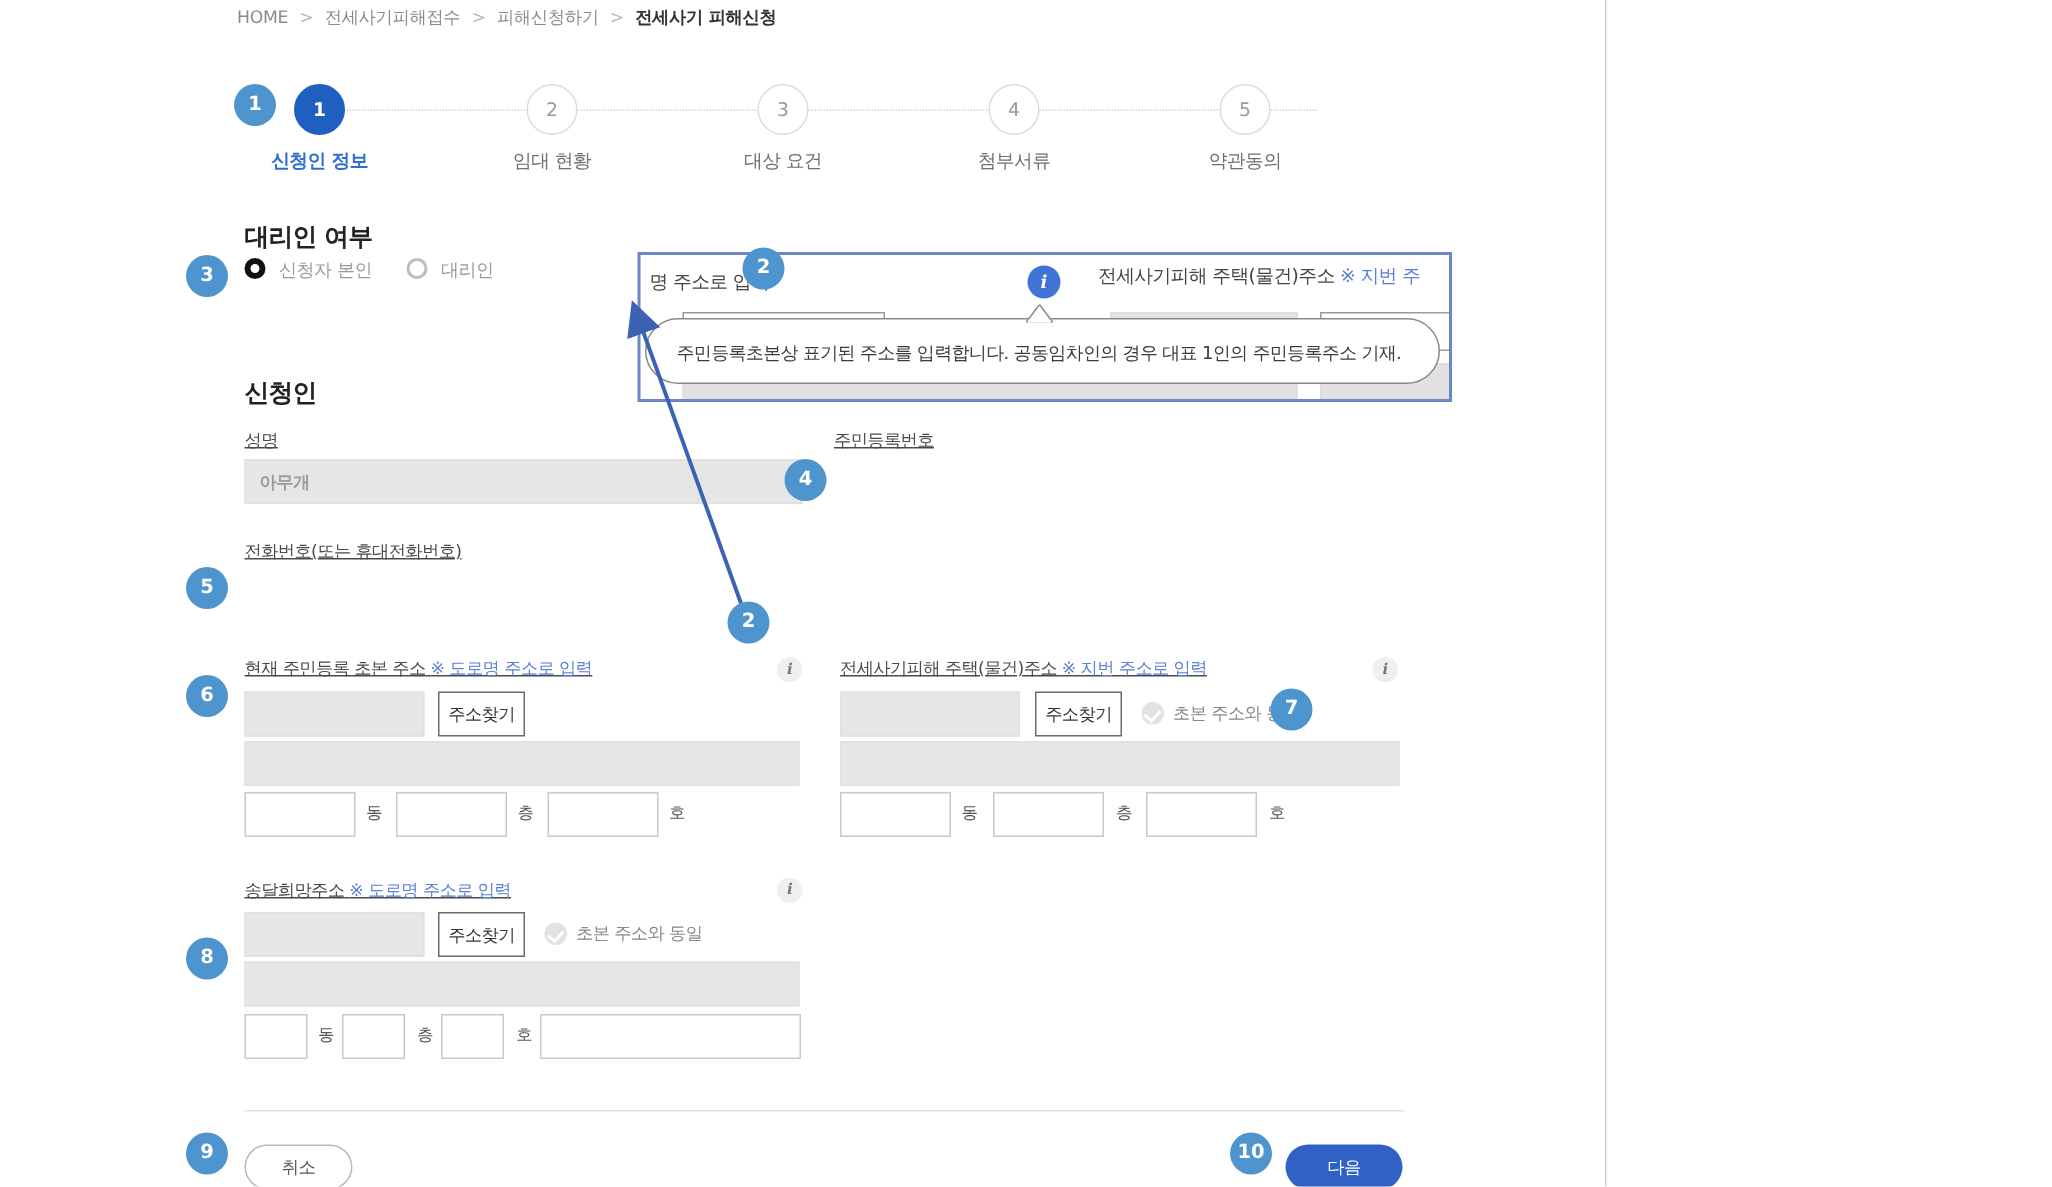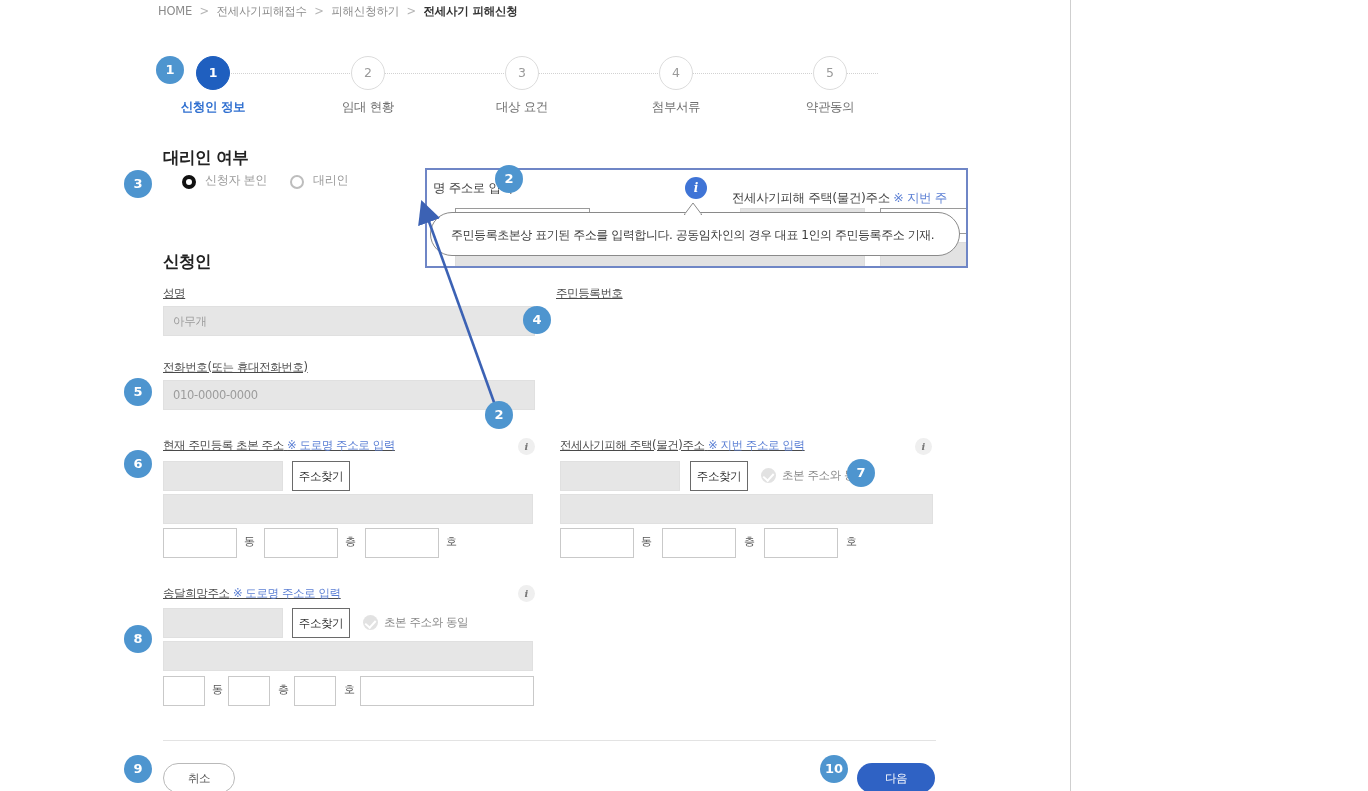--- a/index.html
+++ b/index.html
@@ -31,31 +31,31 @@
                 background:#fff; border:1px solid #dcdcdc; color:#9a9a9a;
                 font-size:12.5px; line-height:32px; text-align:center; }
   .step.active .circ { background:#1f5fbf; border-color:#1f5fbf; color:#fff; font-weight:bold; }
   .step .lbl { margin-top:9px; font-size:12.5px; color:#6f6f6f; letter-spacing:-.4px; white-space:nowrap; }
   .step.active .lbl { color:#2f6fd0; font-weight:bold; }
 
   
   .sec-title { position:absolute; font-size:16.5px; font-weight:bold; color:#222; letter-spacing:-.5px; }
 
   
-  .radio-row { position:absolute; left:163px; top:172px; display:flex; align-items:flex-end; gap:9px;margin-left:19px; }
+  .radio-row { position:absolute; left:163px; top:172px; display:flex; align-items:flex-start; gap:9px; }
   .rad { width:14px; height:14px; border-radius:50%; border:2px solid #bdbdbd; background:#fff; }
   .rad.on { border:4px solid #111; }
   .radio-row .rtxt { font-size:12px; color:#9a9a9a; letter-spacing:-.3px; margin-right:14px; }
 
   
   .fld-label { position:absolute; font-size:11.5px; color:#4a4a4a; letter-spacing:-.4px; white-space:nowrap;text-decoration:underline; }
   .fld-label .hint { color:#5b7fd4;text-align:center; }
   .inp { position:absolute; border:1px solid #c9c9c9; background:#fff; height:30px;
          font-size:11.5px; color:#555; padding:0 9px; line-height:28px; letter-spacing:-.3px; }
-  .inp.ro { background:#e6e6e6; border:1px solid #e0e0e0; color:#9c9c9c; }
+  .inp.ro { background:#e6e6e6; border:1px solid #e0e0e0; color:#9c9c9c;font-weight:bold; }
   .btn-find { position:absolute; height:30px; border:1px solid #6a6a6a; background:#fff;
               font-size:11.5px; color:#333; letter-spacing:-.4px; line-height:28px;
               text-align:center; cursor:pointer; }
   .unit { position:absolute; font-size:11px; color:#555; }
   .iico { position:absolute; width:17px; height:17px; border-radius:50%;
           background:#efefef; color:#777; font-size:10px; font-style:italic;
           font-weight:bold; text-align:center; line-height:17px;
           font-family:"DejaVu Serif","Liberation Serif",serif; }
   .chk { position:absolute; display:flex; align-items:center; gap:6px; }
   .chk .box { width:15px; height:15px; border-radius:50%; background:#e2e2e2;
@@ -149,21 +149,20 @@
     </div>
 
     <div class="sec-title" style="left:163px; top:251px;">신청인</div>
 
     <div class="fld-label" style="left:163px; top:286px;">성명</div>
     <div class="inp ro" style="left:163px; top:306px; width:372px;">아무개</div>
 
     <div class="fld-label" style="left:556px; top:286px;">주민등록번호</div>
 
     <div class="fld-label" style="left:163px; top:360px;">전화번호(또는 휴대전화번호)</div>
-    <div class="inp ro" style="left:163px; top:380px; width:372px;">010-0000-0000</div>
 
     <div class="fld-label" style="left:163px; top:438px;">
       <span>현재 주민등록 초본 주소</span>
       <span class="hint">※ 도로명 주소로 입력</span>
     </div>
     <div class="iico" style="left:518px; top:438px;">i</div>
     <div class="inp ro" style="left:163px; top:461px; width:120px;"></div>
     <div class="btn-find" style="left:292px; top:461px; width:58px;">주소찾기</div>
     <div class="inp ro" style="left:163px; top:494px; width:370px;"></div>
     <div class="inp" style="left:163px; top:528px; width:74px;"></div>
@@ -212,21 +211,21 @@
     <div class="unit" style="left:344px; top:682px;">호</div>
     <div class="inp" style="left:360px; top:676px; width:174px;"></div>
 
     <div class="hr"></div>
     <div class="btn-cancel">취소</div>
     <div class="btn-next">다음</div>
 
     <div class="overlay">
       <div class="ov-lbl" style="left:6px; top:10px;">명 주소로 입력</div>
       <div class="ov-i" style="left:258px; top:7px;">i</div>
-      <div class="ov-lbl" style="left:305px; top:20px;text-align:center;">
+      <div class="ov-lbl" style="left:305px; top:6px;text-align:center;">
         <span>전세사기피해 주택(물건)주소</span>
         <span class="hint">※ 지번 주</span>
       </div>
       <div class="ov-inp" style="left:28px; top:38px; width:135px;"></div>
       <div class="ov-inp ro" style="left:313px; top:38px; width:125px;"></div>
       <div class="ov-inp" style="left:453px; top:38px; width:90px;"></div>
       <div class="ov-lbl" style="left:462px; top:44px; font-size:13px;">기</div>
       <div class="ov-inp ro" style="left:28px; top:72px; width:410px;"></div>
       <div class="ov-inp ro" style="left:453px; top:72px; width:90px;"></div>
     </div>

